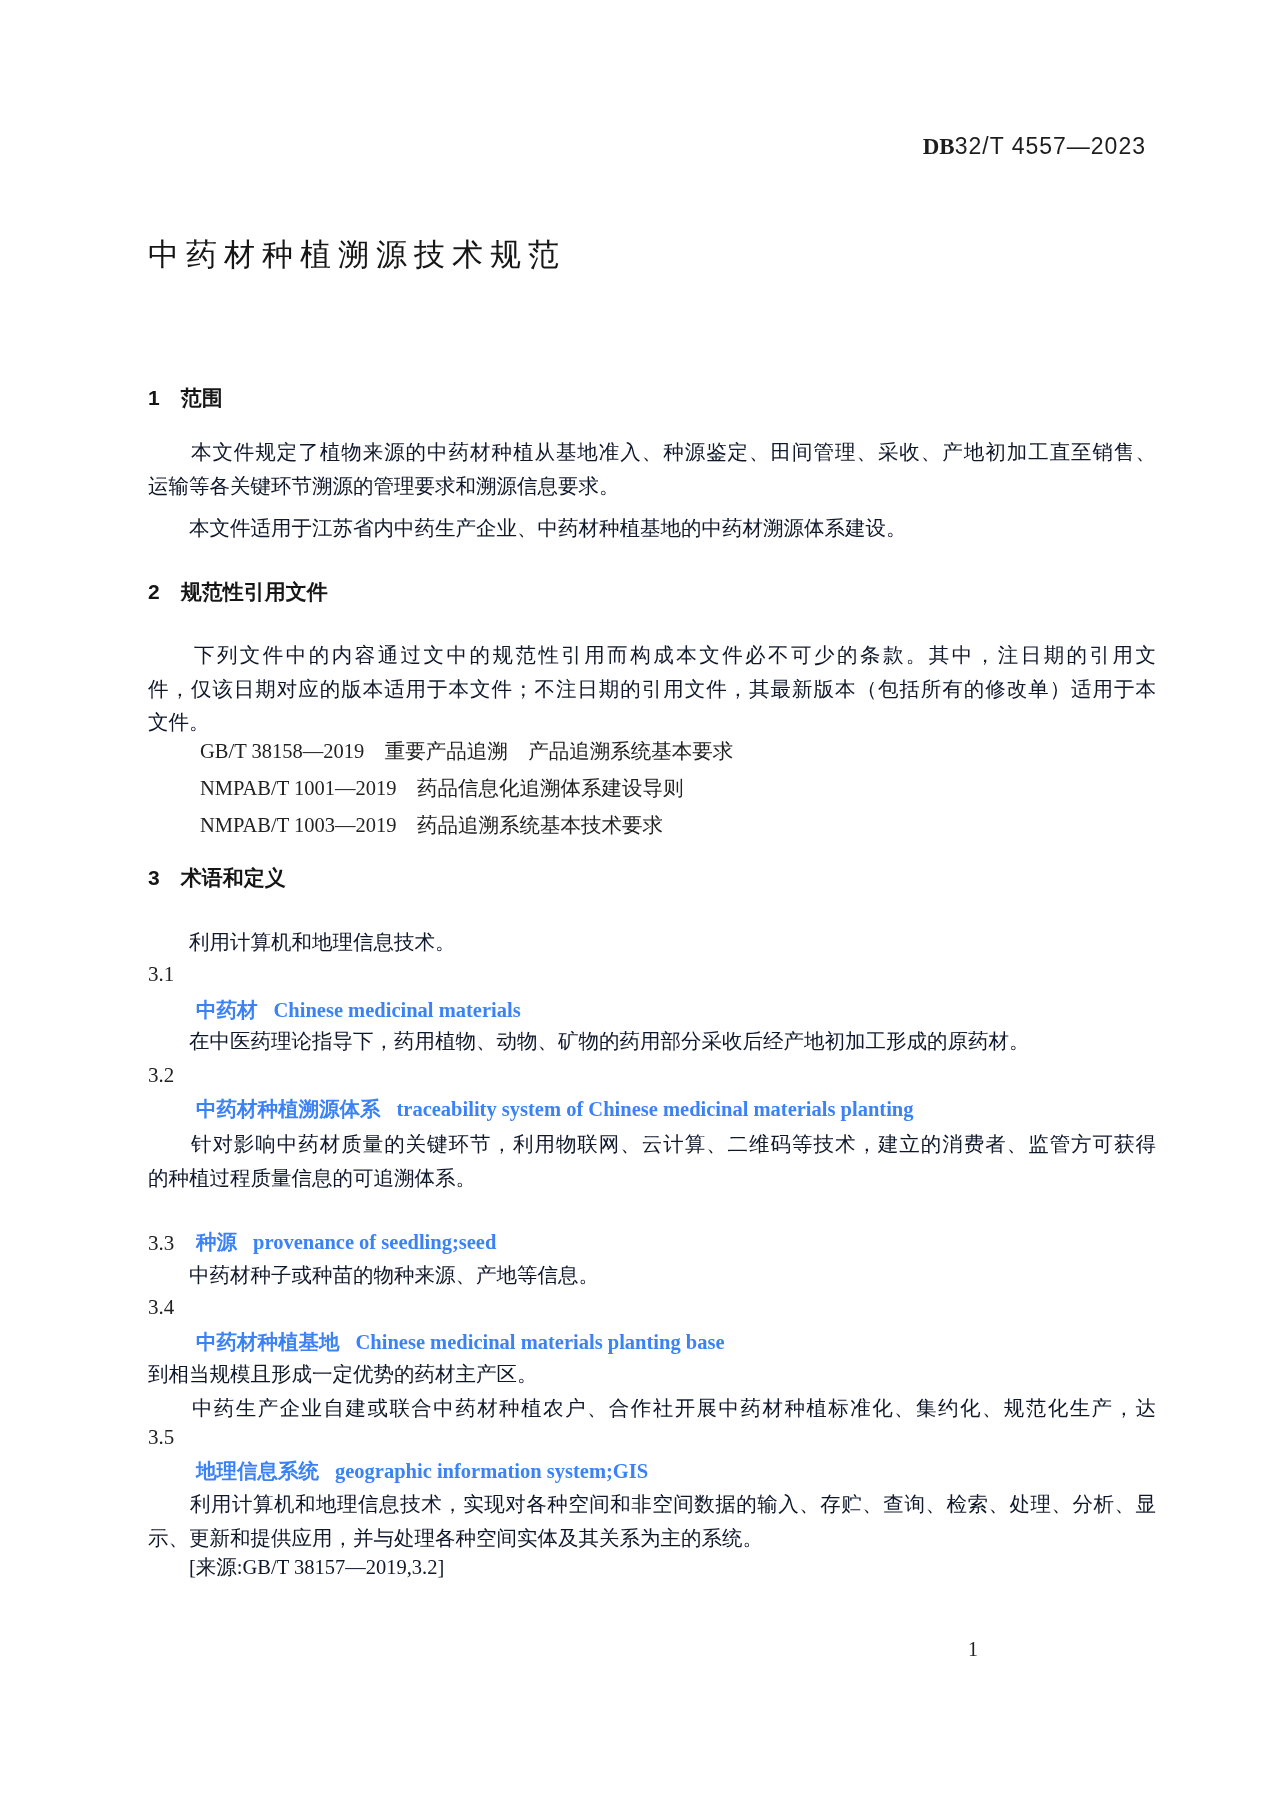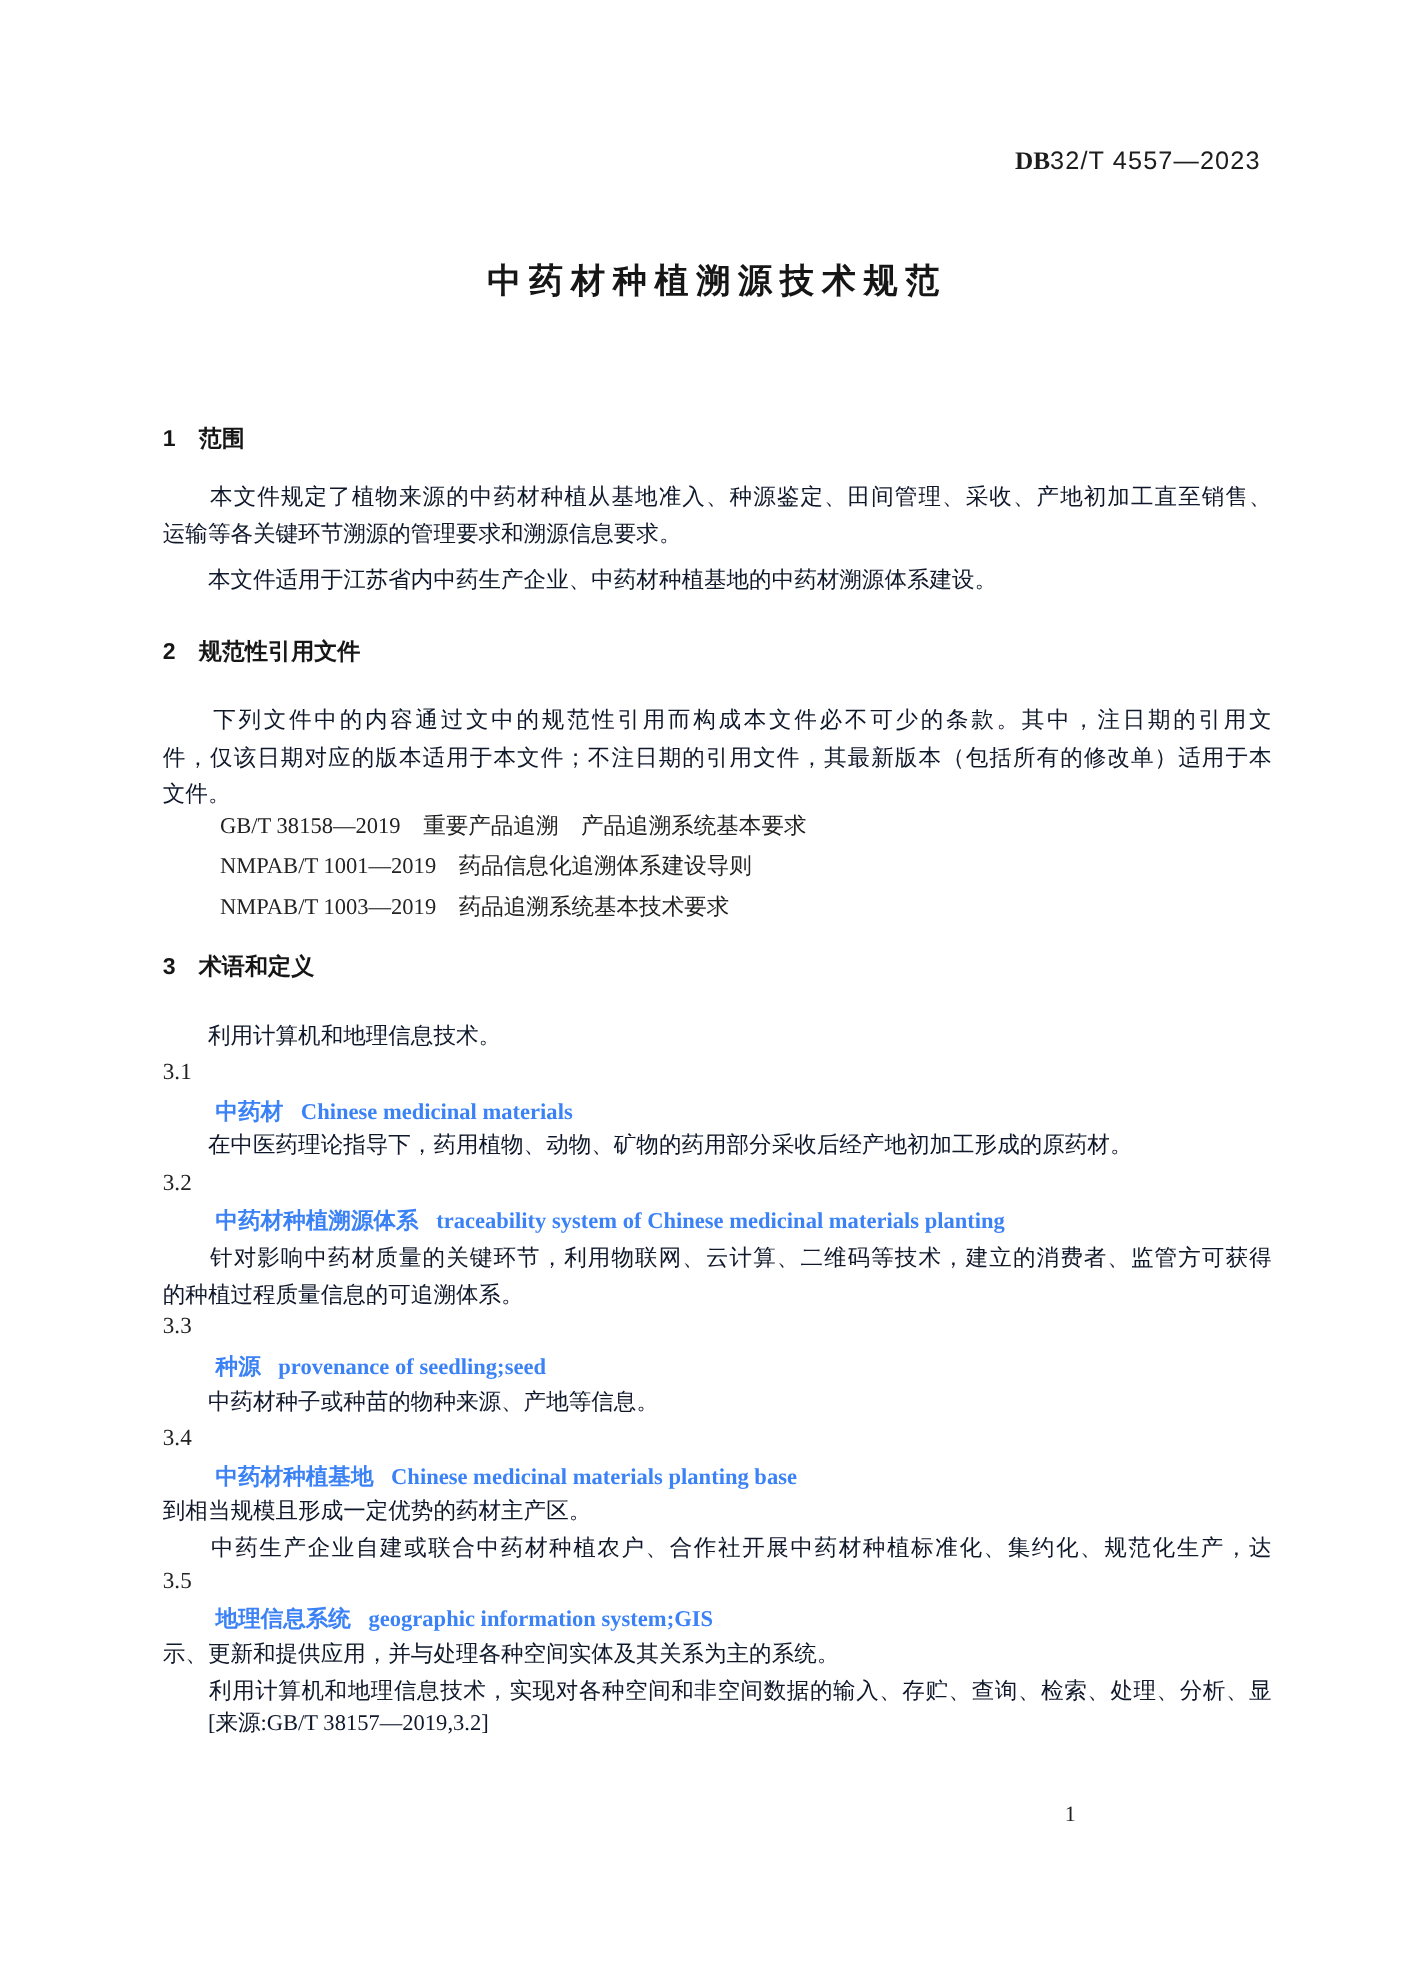--- a/index.html
+++ b/index.html
@@ -6,22 +6,22 @@
   .page{
     position:relative;width:1280px;height:1697px;background:#ffffff;overflow:hidden;
     font-family:"Liberation Serif","DejaVu Serif",serif;color:#1d1d1d;
   }
   
   .doc-code{position:absolute;top:133px;right:134px;font-size:23px;white-space:nowrap;}
   .doc-code .db{font-family:"Liberation Serif","DejaVu Serif",serif;font-weight:700;}
   .doc-code .rest{font-family:"Liberation Sans","DejaVu Sans",sans-serif;font-weight:500;letter-spacing:1px;}
   
   .title{
-    position:absolute;top:234px;left:148px;width:1008px;text-align:center;
-    font-family:"Liberation Sans","DejaVu Sans",sans-serif;font-weight:700;
+    position:absolute;top:234px;left:148px;width:1008px;
+    font-family:"Liberation Sans","DejaVu Sans",sans-serif;font-weight:400;
     font-size:31px;letter-spacing:7px;color:#161616;
   }
   
   .h{
     position:absolute;left:148px;font-family:"Liberation Sans","DejaVu Sans",sans-serif;
     font-weight:700;font-size:21px;color:#161616;white-space:nowrap;
   }
   
   .para{
     position:absolute;left:148px;width:1008px;font-size:20.5px;line-height:33.5px;
@@ -91,21 +91,21 @@
 
   <div class="clause-num" style="top:1063px">3.2</div>
   <div class="term" style="top:1095px">
     <span class="zh">中药材种植溯源体系</span><span class="en">traceability system of Chinese medicinal materials planting</span>
   </div>
   <div class="para" style="top:1128px">
       <div class="line">　　针对影响中药材质量的关键环节，利用物联网、云计算、二维码等技术，建立的消费者、监管方可获得</div>
       <div class="line last">的种植过程质量信息的可追溯体系。</div>
     </div>
 
-  <div class="clause-num" style="top:1193px">3.3</div>
+  <div class="clause-num" style="top:1231px">3.3</div>
   <div class="term" style="top:1228px">
     <span class="zh">种源</span><span class="en">provenance of seedling;seed</span>
   </div>
   <div class="para" style="top:1259px">
       <div class="line last">　　中药材种子或种苗的物种来源、产地等信息。</div>
     </div>
 
   <div class="clause-num" style="top:1295px">3.4</div>
   <div class="term" style="top:1328px">
     <span class="zh">中药材种植基地</span><span class="en">Chinese medicinal materials planting base</span>
@@ -113,22 +113,22 @@
   <div class="para" style="top:1358px">
       <div class="line last">到相当规模且形成一定优势的药材主产区。</div>
       <div class="line">　　中药生产企业自建或联合中药材种植农户、合作社开展中药材种植标准化、集约化、规范化生产，达</div>
     </div>
 
   <div class="clause-num" style="top:1425px">3.5</div>
   <div class="term" style="top:1457px">
     <span class="zh">地理信息系统</span><span class="en">geographic information system;GIS</span>
   </div>
   <div class="para" style="top:1488px">
+      <div class="line">　　利用计算机和地理信息技术，实现对各种空间和非空间数据的输入、存贮、查询、检索、处理、分析、显</div>
       <div class="line last">示、更新和提供应用，并与处理各种空间实体及其关系为主的系统。</div>
-      <div class="line">　　利用计算机和地理信息技术，实现对各种空间和非空间数据的输入、存贮、查询、检索、处理、分析、显</div>
     </div>
   <div class="para single" style="top:1551px">　　[来源:GB/T 38157—2019,3.2]</div>
 
   <div class="pagenum">1</div>
 
   <div class="corner-artifact"></div>
 
   <div class="wm">
     <svg class="wm-icon" viewBox="0 0 60 52" xmlns="http://www.w3.org/2000/svg">
       <g fill="#a8a8a8">

